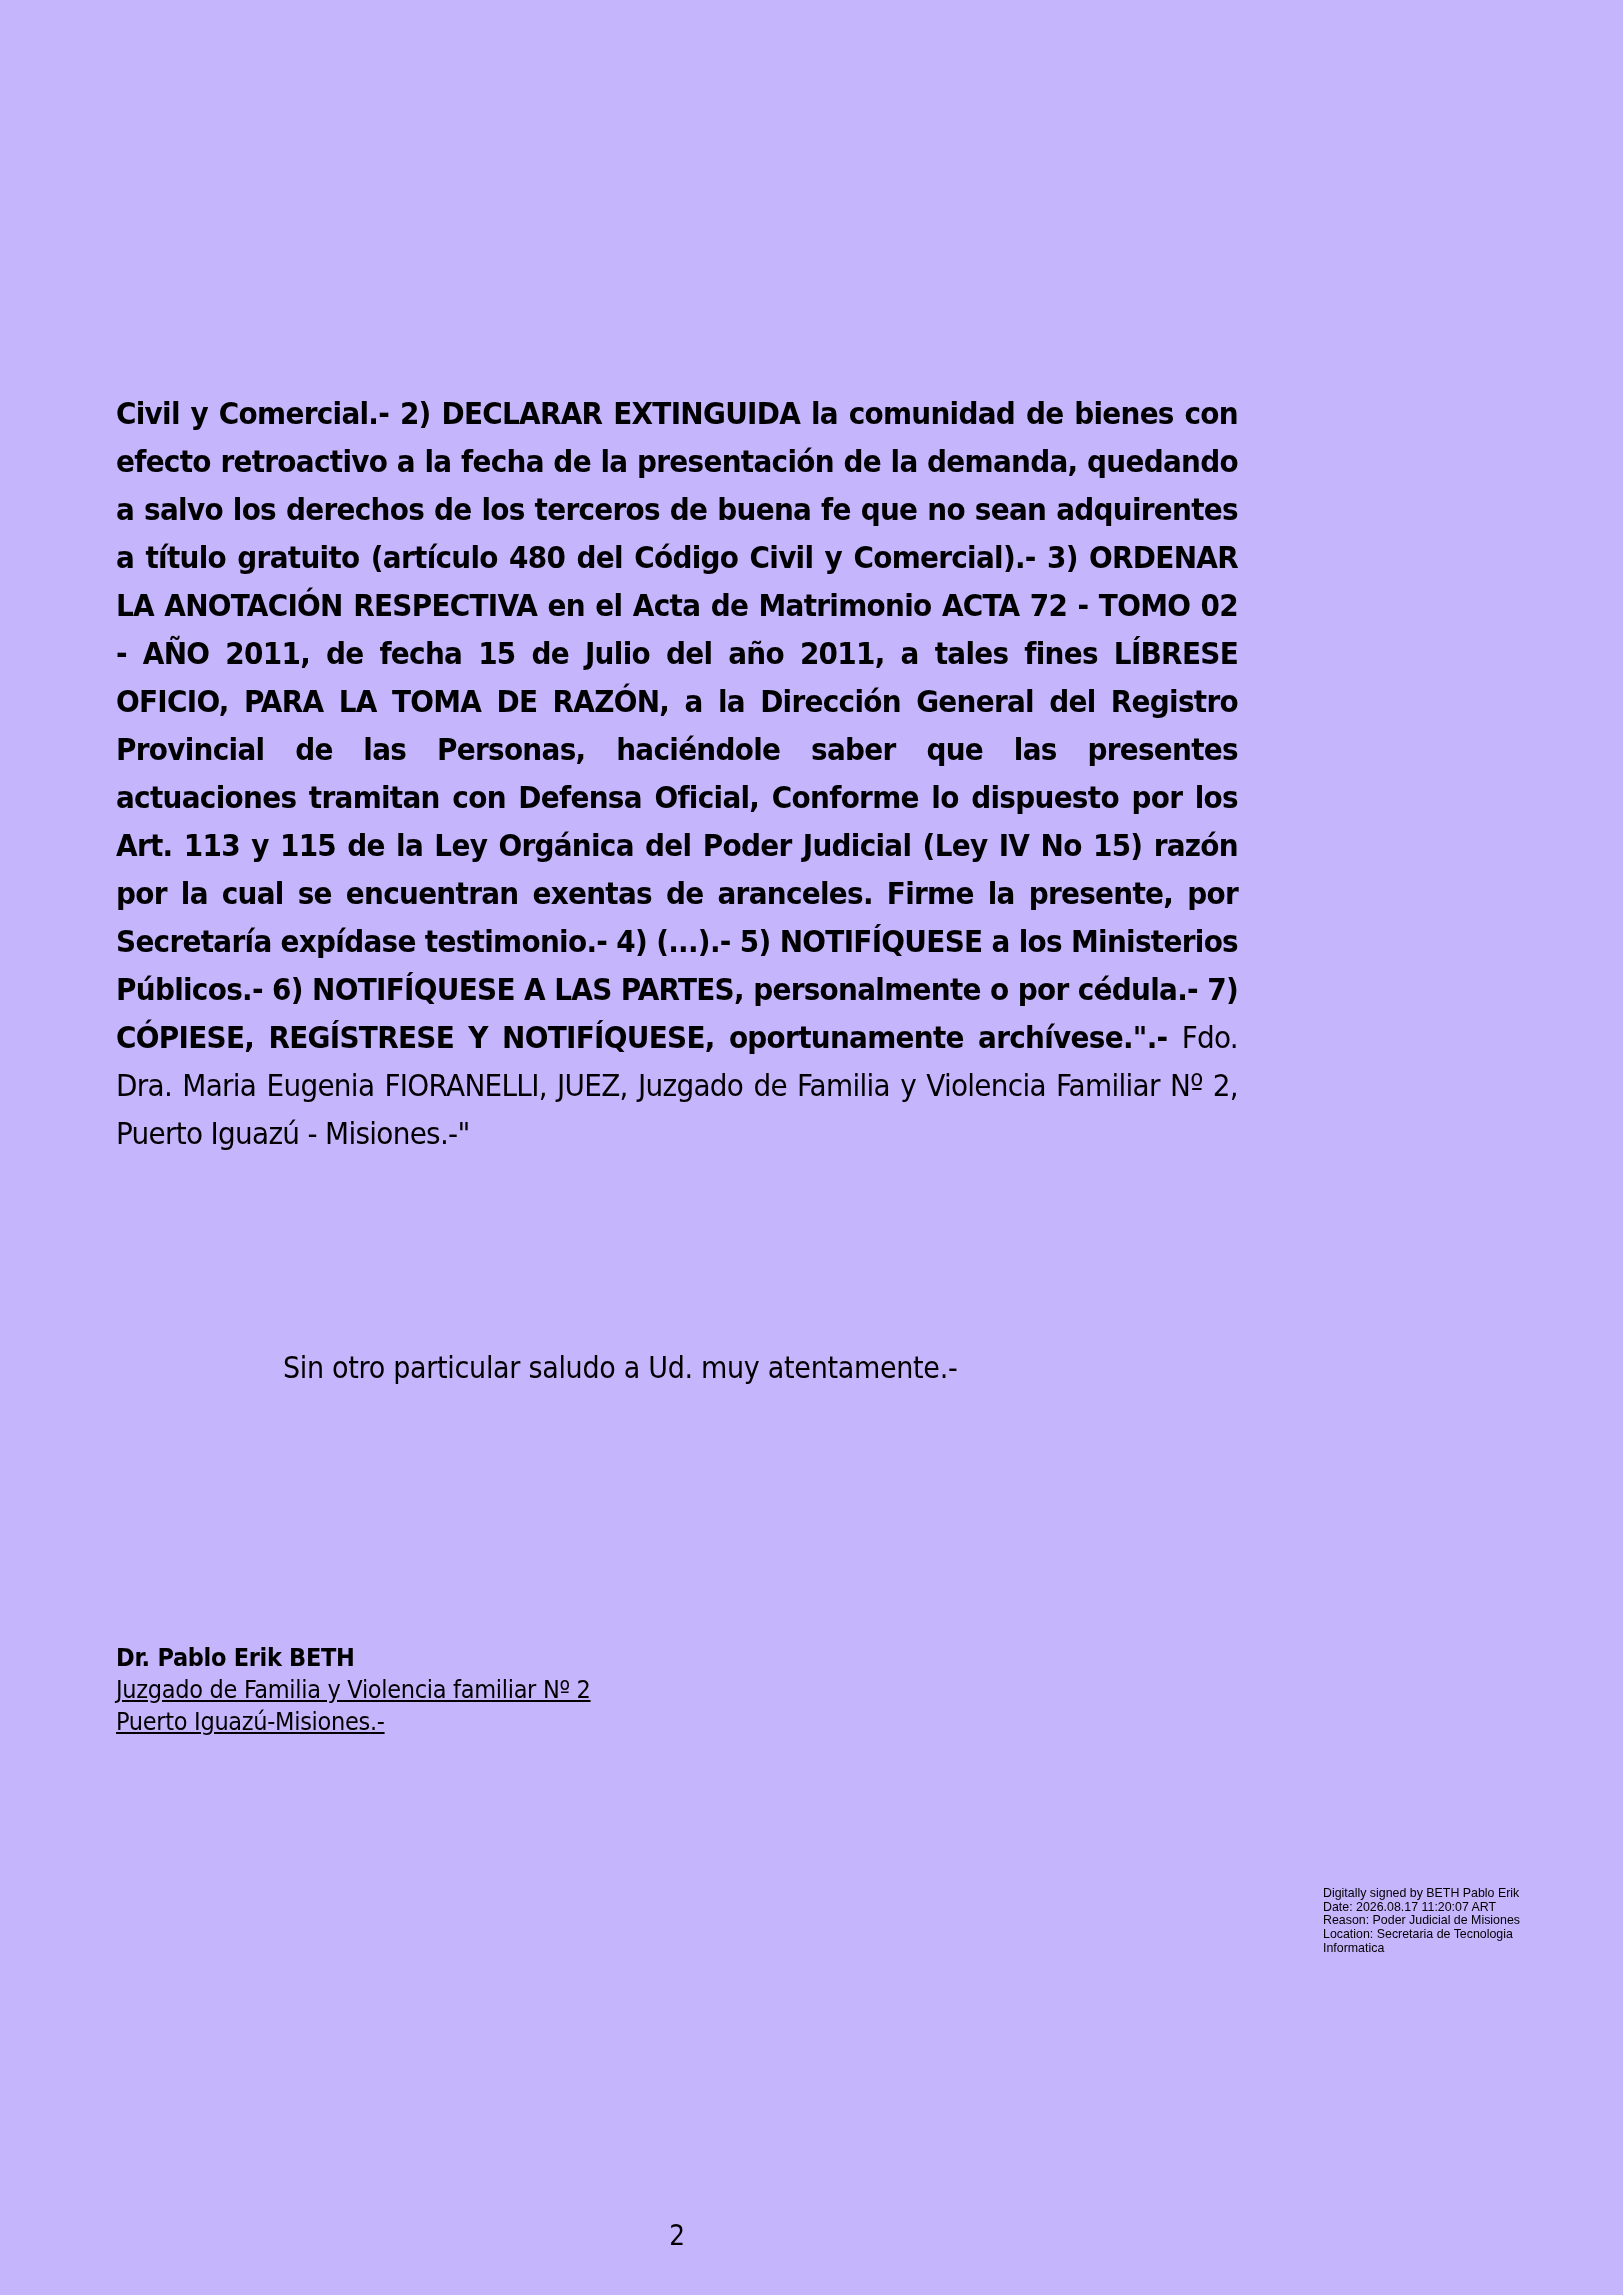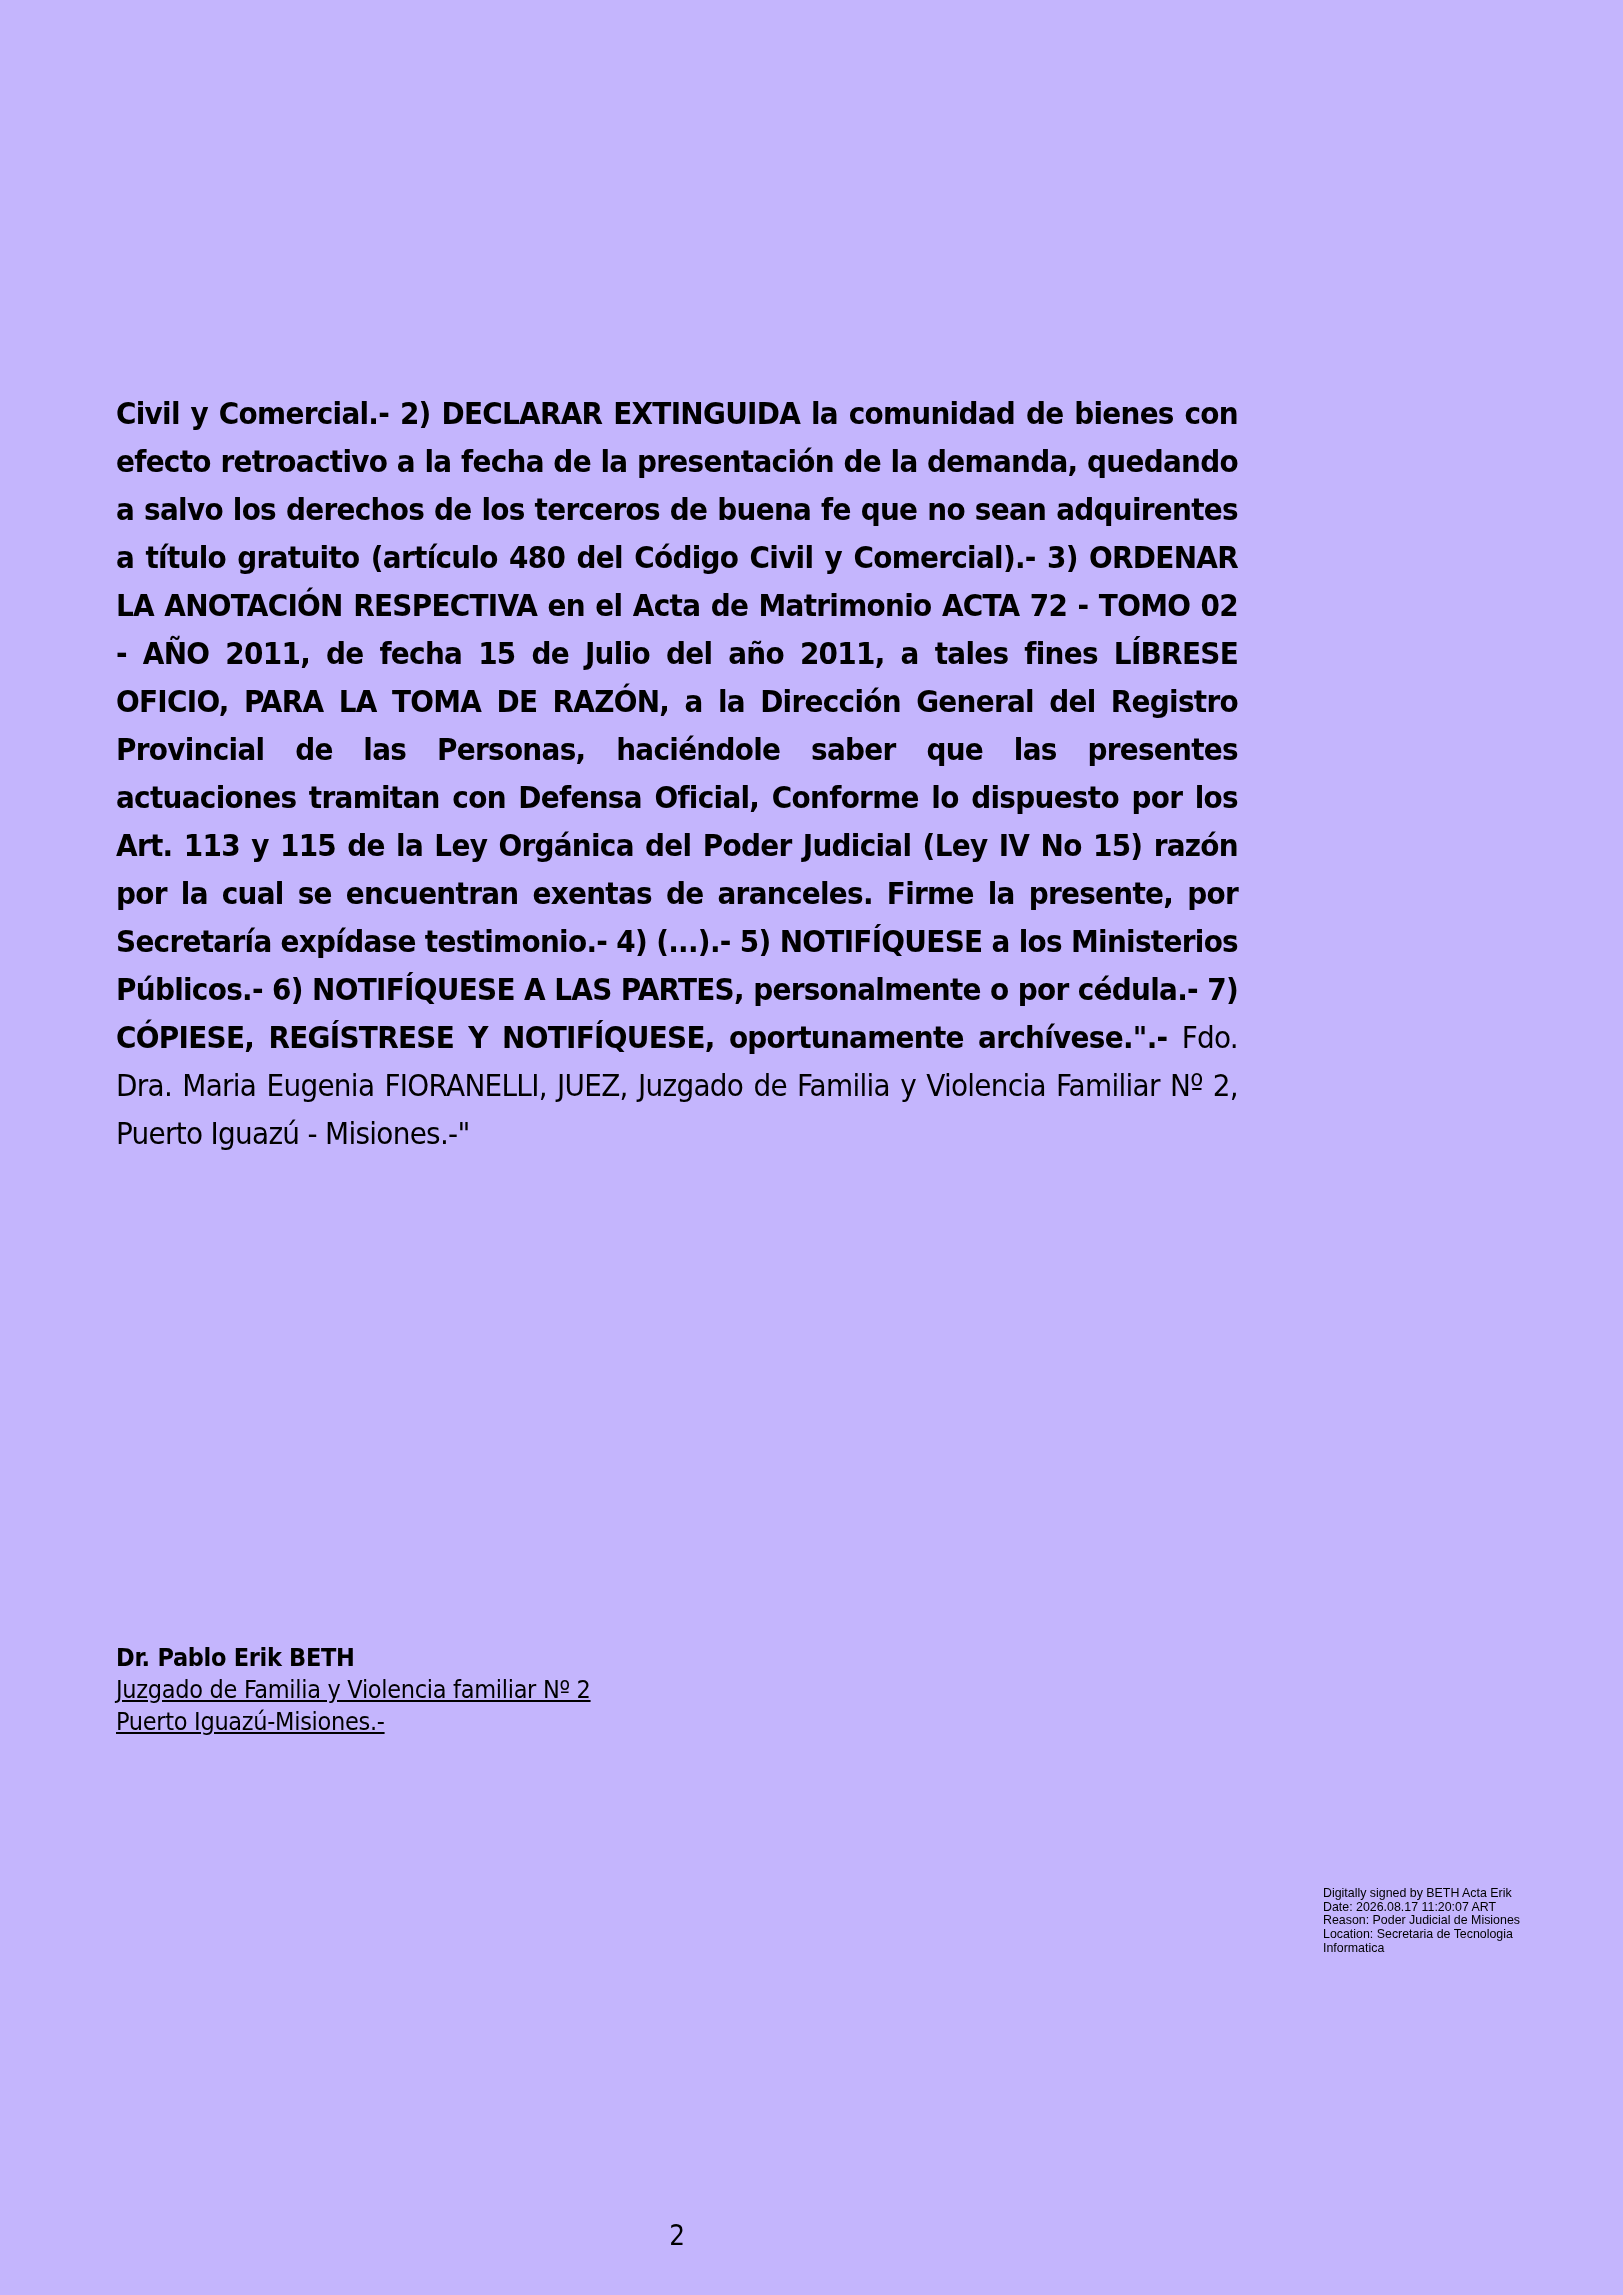--- a/index.html
+++ b/index.html
@@ -109,30 +109,31 @@
 </head>
 <body>
 
 <div class="page">
 
   <div class="text-col">
     <p class="para-ruling"><span class="bold-seg">Civil y Comercial.- 2) DECLARAR EXTINGUIDA la comunidad de bienes con efecto retroactivo a la fecha de la presentación de la demanda, quedando a salvo los derechos de los terceros de buena fe que no sean adquirentes a título gratuito (artículo 480 del Código Civil y Comercial).- 3) ORDENAR LA ANOTACIÓN RESPECTIVA en el Acta de Matrimonio ACTA 72 - TOMO 02 - AÑO 2011, de fecha 15 de Julio del año 2011, a tales fines LÍBRESE OFICIO, PARA LA TOMA DE RAZÓN, a la Dirección General del Registro Provincial de las Personas, haciéndole saber que las presentes actuaciones tramitan con Defensa Oficial, Conforme lo dispuesto por los Art. 113 y 115 de la Ley Orgánica del Poder Judicial (Ley IV No 15) razón por la cual se encuentran exentas de aranceles. Firme la presente, por Secretaría expídase testimonio.- 4) (...).- 5) NOTIFÍQUESE a los Ministerios Públicos.- 6) NOTIFÍQUESE A LAS PARTES, personalmente o por cédula.- 7) CÓPIESE, REGÍSTRESE Y NOTIFÍQUESE, oportunamente archívese.".- </span><span class="regular-seg">Fdo. Dra. Maria Eugenia FIORANELLI, JUEZ, Juzgado de Familia y Violencia Familiar Nº 2, Puerto Iguazú - Misiones.-"</span></p>
   </div>
 
   <div class="text-col2">
+    <p class="para-closing salute">Sin otro particular saludo a Ud. muy atentamente.-</p>
   </div>
 
   <div class="signature-block">
     <div class="sig-bold">Dr. Pablo Erik BETH</div>
     <div class="sig-regular">Juzgado de Familia y Violencia familiar Nº 2</div>
     <div class="sig-regular">Puerto Iguazú-Misiones.-</div>
   </div>
 
   <div class="digital-signature">
-    <div>Digitally signed by BETH Acta Erik</div>
+    <div>Digitally signed by BETH Pablo Erik</div>
     <div>Date: 2026.08.17 11:20:07 ART</div>
     <div>Reason: Poder Judicial de Misiones</div>
     <div>Location: Secretaria de Tecnologia Informatica</div>
   </div>
 
   <div class="page-number">2</div>
 
 </div>
 
 

